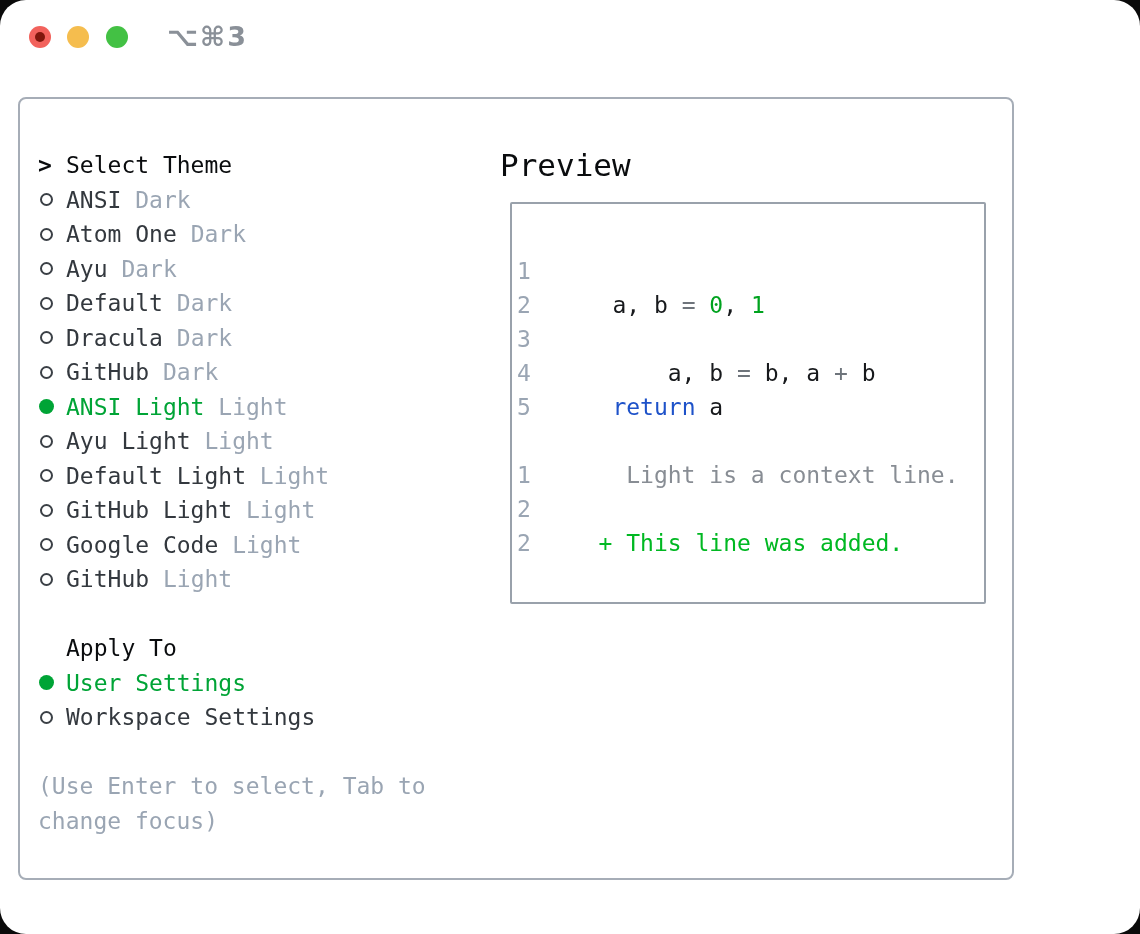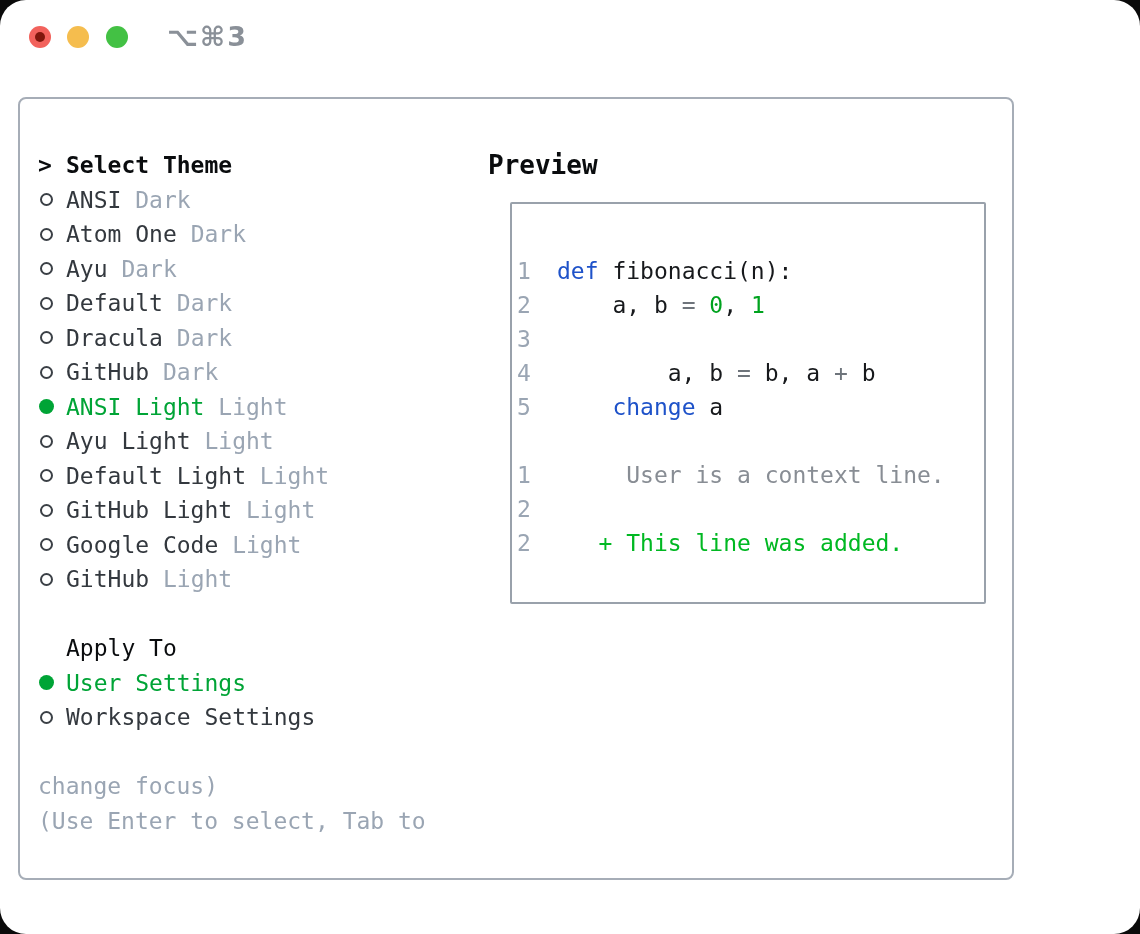--- a/index.html
+++ b/index.html
@@ -25,34 +25,34 @@
     font-size:27px;font-weight:bold;color:#8a9098;letter-spacing:2px;}
 
   
   .panel{position:absolute;left:18px;top:97px;width:996px;height:783px;
     border:2px solid var(--panel-border);border-radius:8px;background:#fff;}
 
   .theme-col{position:absolute;left:18px;top:49px;font-size:23px;}
   .row{display:flex;align-items:center;height:34.5px;white-space:pre;}
   .prefix{flex:none;width:28px;display:flex;align-items:center;}
   .cursor{font-weight:bold;color:var(--heading);}
-  .h1{font-weight:bold;color:var(--heading);}
+  .h1{font-weight:normal;color:var(--heading);}
   .h2{color:var(--heading);text-align:center;}
   .ring{width:13px;height:13px;border:2px solid #3b4046;border-radius:50%;margin-left:2px;}
   .dotfill{width:15px;height:15px;border-radius:50%;background:var(--accent);margin-left:1px;}
   .t-name{color:var(--textdark);}
   .t-suffix{color:var(--muted);}
   .selected .t-name{color:var(--accent);text-align:center;}
   .opt-label{color:var(--textdark);}
   .selected .opt-label{color:var(--accent);text-align:right;}
   .spacer{height:34.5px;}
   .help-line{height:34.5px;display:flex;align-items:center;color:var(--muted);white-space:pre;}
 
   
-  .preview-label{position:absolute;left:468px;top:49px;font-size:26px;height:34.5px;
+  .preview-label{position:absolute;left:480px;top:49px;font-size:31px;height:34.5px;
     display:flex;align-items:center;}
   .preview-box{position:absolute;left:490px;top:103px;width:476px;height:402px;
     border:2px solid var(--preview-border);border-radius:2px;padding:50px 0 0 5px;background:#fff;}
   .code-line{display:flex;height:34px;align-items:center;font-size:23px;white-space:pre;}
   .ln{flex:none;width:40px;color:var(--muted);}
   .code{white-space:pre;color:#17191c;}
   .tk-kw{color:var(--kw);}
   .tk-builtin{color:var(--builtin);}
   .tk-num{color:var(--numlit);}
   .tk-op{color:var(--op);}
@@ -106,35 +106,35 @@
       </div>
 
       <div id="apply-options">
           <div class="row selected"><span class="prefix"><span class="dotfill"></span></span><span class="opt-label">User Settings</span></div>
           <div class="row"><span class="prefix"><span class="ring"></span></span><span class="opt-label">Workspace Settings</span></div>
         </div>
 
       <div class="row spacer"></div>
 
       <div id="help-text">
+          <div class="help-line">(Use Enter to select, Tab to</div>
           <div class="help-line">change focus)</div>
-          <div class="help-line">(Use Enter to select, Tab to</div>
         </div>
     </div>
 
     <div class="preview-label h1">Preview</div>
 
     <div class="preview-box">
       <div id="code-block">
-          <div class="code-line"><span class="ln">1</span><span class="code"><span class="tk-kw">def</span><span class="tk-plain"> fibonacci(n):</span></span></div>
+          <div class="code-line"><span class="ln">1</span></div>
           <div class="code-line"><span class="ln">2</span><span class="code"><span class="tk-plain">    a, b </span><span class="tk-op">=</span><span class="tk-plain"> </span><span class="tk-num">0</span><span class="tk-plain">, </span><span class="tk-num">1</span></span></div>
           <div class="code-line"><span class="ln">3</span></div>
           <div class="code-line"><span class="ln">4</span><span class="code"><span class="tk-plain">        a, b </span><span class="tk-op">=</span><span class="tk-plain"> b, a </span><span class="tk-op">+</span><span class="tk-plain"> b</span></span></div>
-          <div class="code-line"><span class="ln">5</span><span class="code"><span class="tk-plain">    </span><span class="tk-kw">change</span><span class="tk-plain"> a</span></span></div>
+          <div class="code-line"><span class="ln">5</span><span class="code"><span class="tk-plain">    </span><span class="tk-kw">return</span><span class="tk-plain"> a</span></span></div>
           <div class="code-line"></div>
-          <div class="code-line"><span class="ln">1</span><span class="code d-ctx">     User is a context line.</span></div>
+          <div class="code-line"><span class="ln">1</span><span class="code d-ctx">     Light is a context line.</span></div>
           <div class="code-line"><span class="ln">2</span></div>
           <div class="code-line"><span class="ln">2</span><span class="code d-add">   + This line was added.</span></div>
         </div>
     </div>
 
   </div>
 </div>
 
 </body></html>

